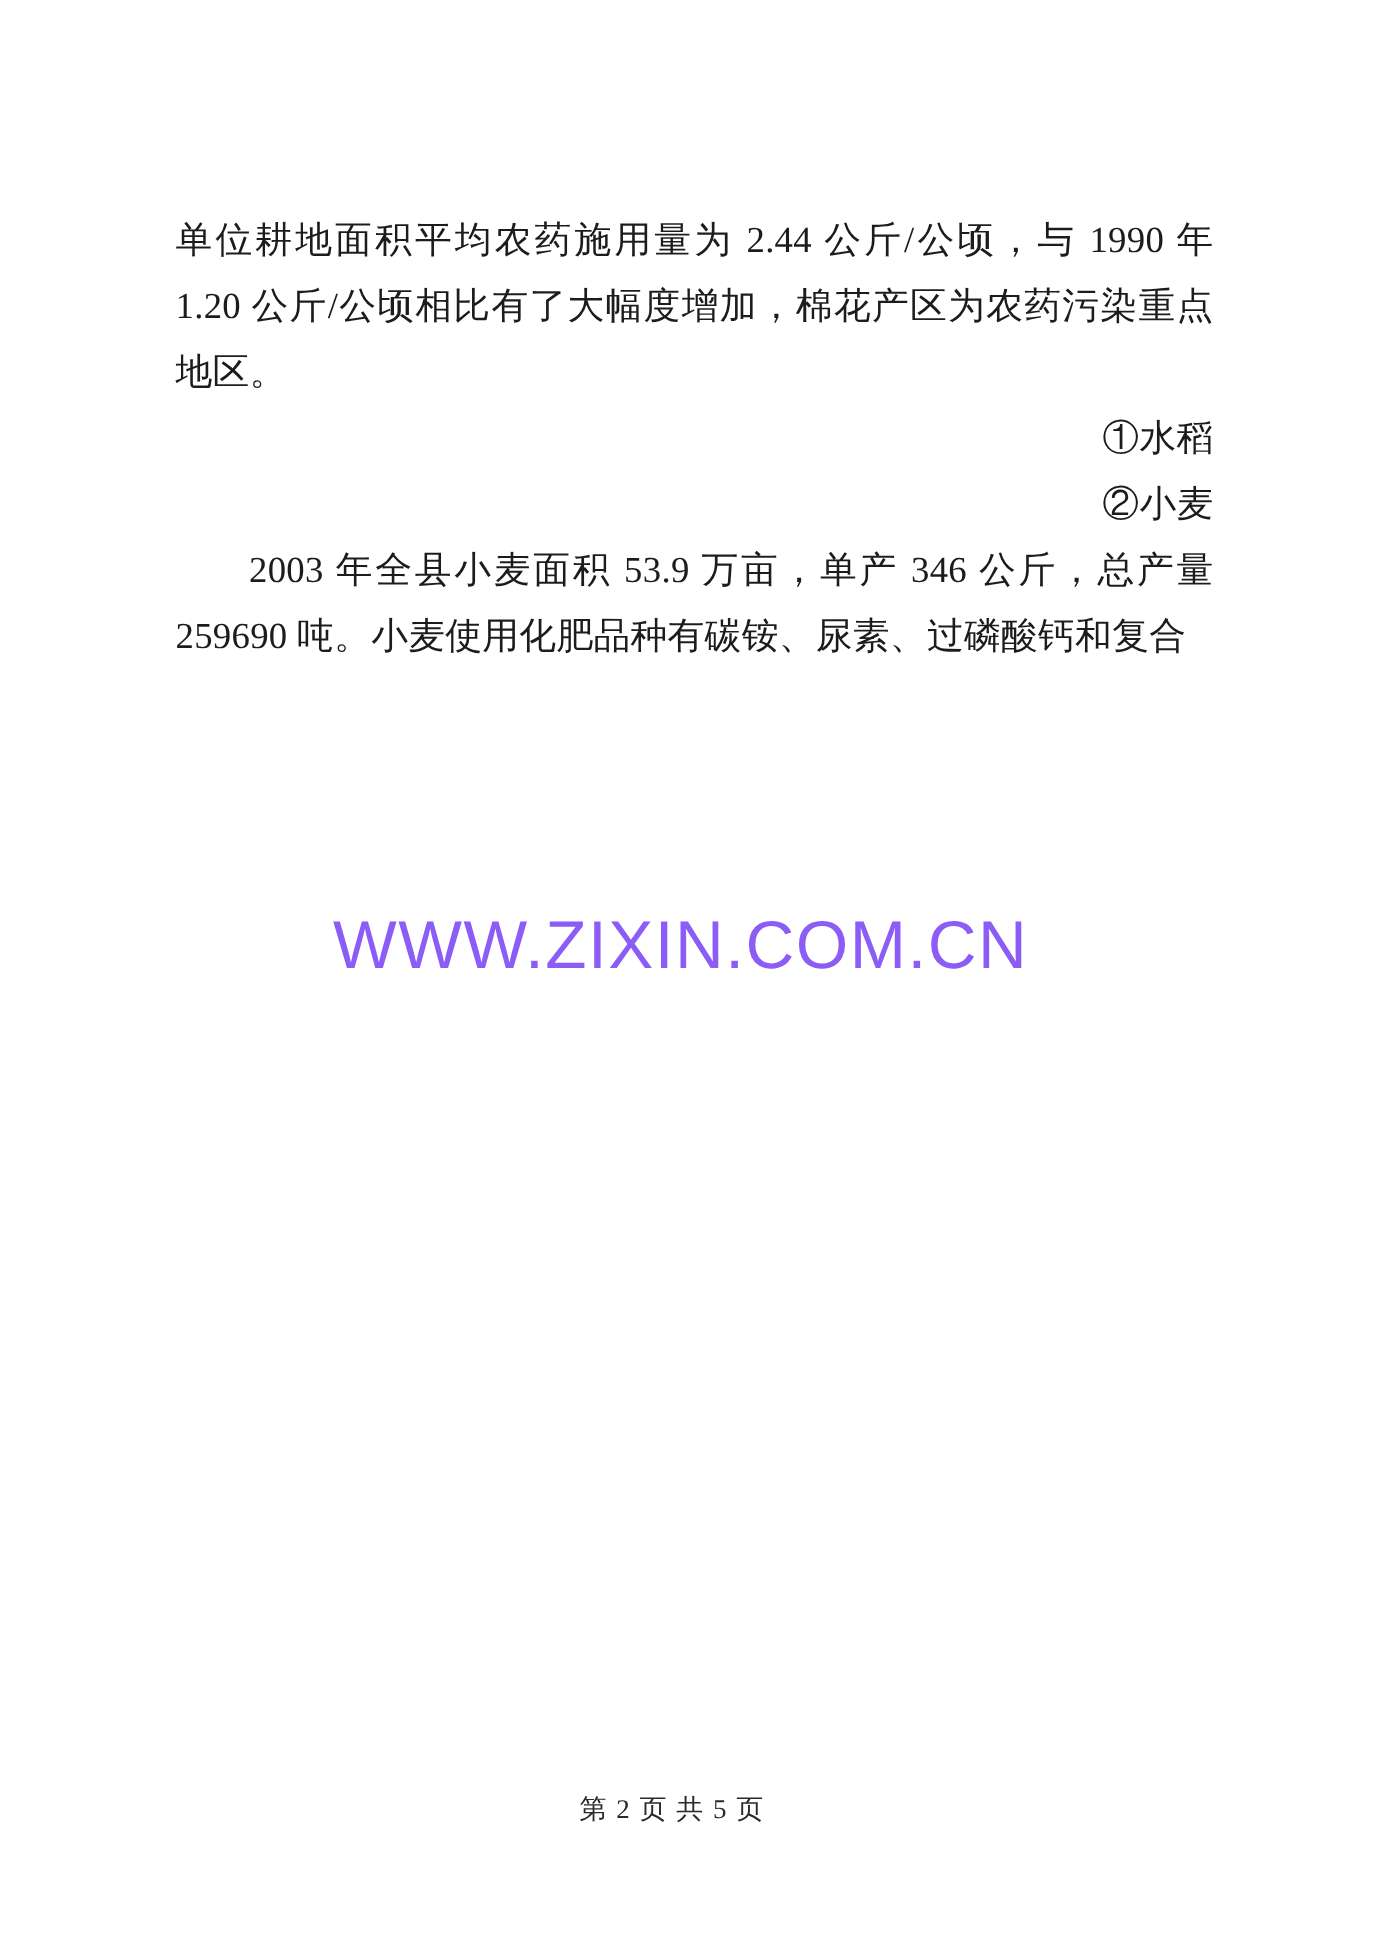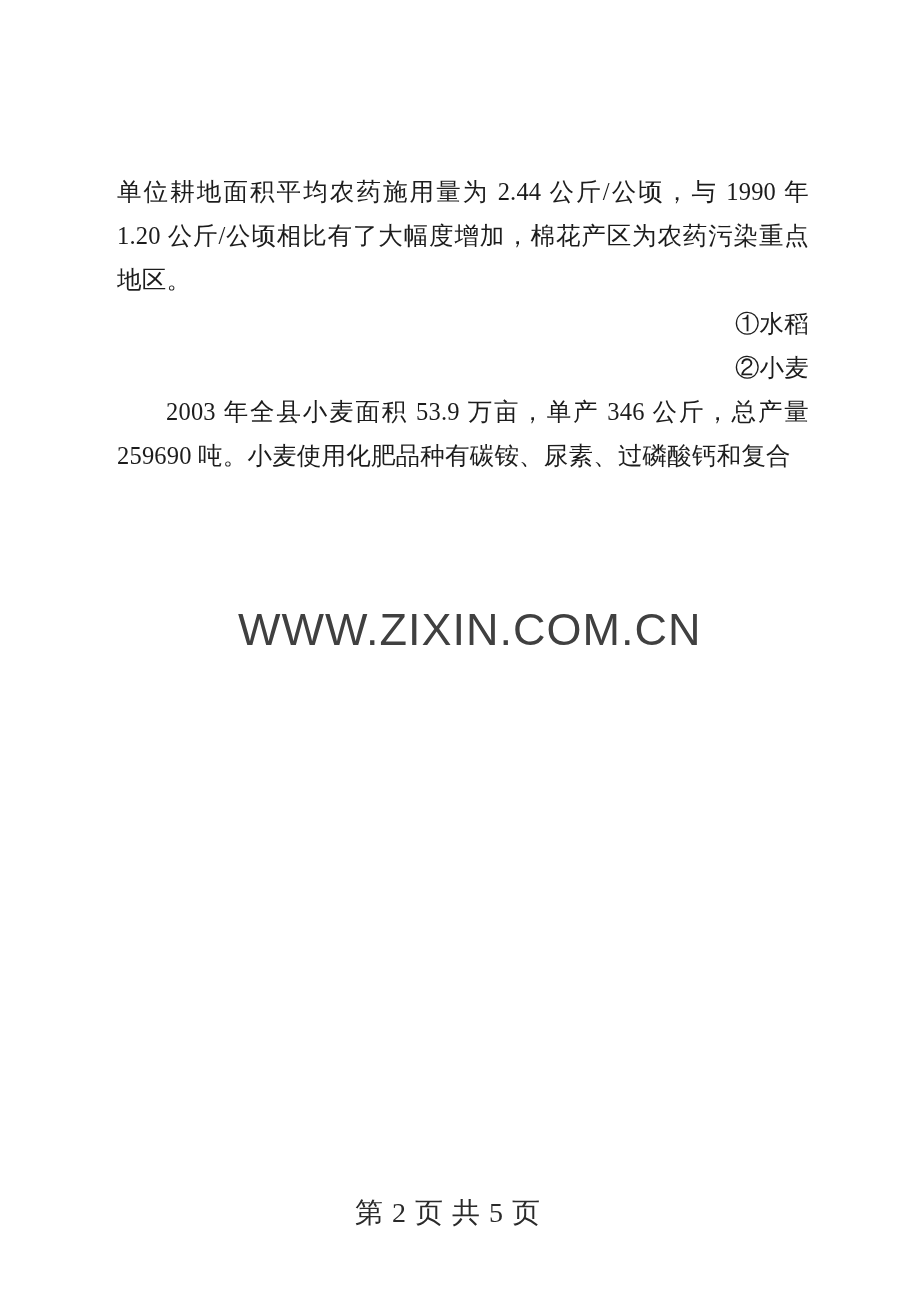--- a/index.html
+++ b/index.html
@@ -15,21 +15,21 @@
     position: relative;
     width: 920px;
     height: 1302px;
     background: #ffffff;
     overflow: hidden;
     box-sizing: border-box;
   }
   .content {
     position: absolute;
     left: 117px;
-    top: 170px;
+    top: 139px;
     width: 692px;
   }
   .para {
     margin: 0;
     font-size: 24.5px;
     line-height: 44px;
     color: #1c1c1c;
     text-align: justify;
     text-justify: inter-ideograph;
     letter-spacing: 0.2px;
@@ -44,35 +44,34 @@
     text-align: right;
   }
   .watermark {
     position: absolute;
     left: 222px;
     top: 604px;
     width: 470px;
     font-family: "Liberation Sans", "DejaVu Sans", sans-serif;
     font-size: 45px;
     letter-spacing: 1px;
-    color: #404040;
+    color: #8b5cf6;
     z-index: 1;
     white-space: nowrap;
     user-select: none;
     pointer-events: none;
     font-weight: 400;
-    margin-left: 16px;
   }
   .footer {
     position: absolute;
     left: 0;
     top: 1194px;
     width: 896px;
     text-align: center;
-    font-size: 28px;
+    font-size: 18px;
     color: #2a2a2a;
     letter-spacing: 1px;
   }
 </style>
 </head>
 <body>
 
 <div class="page">
 
   <div class="watermark">WWW.ZIXIN.COM.CN</div>

